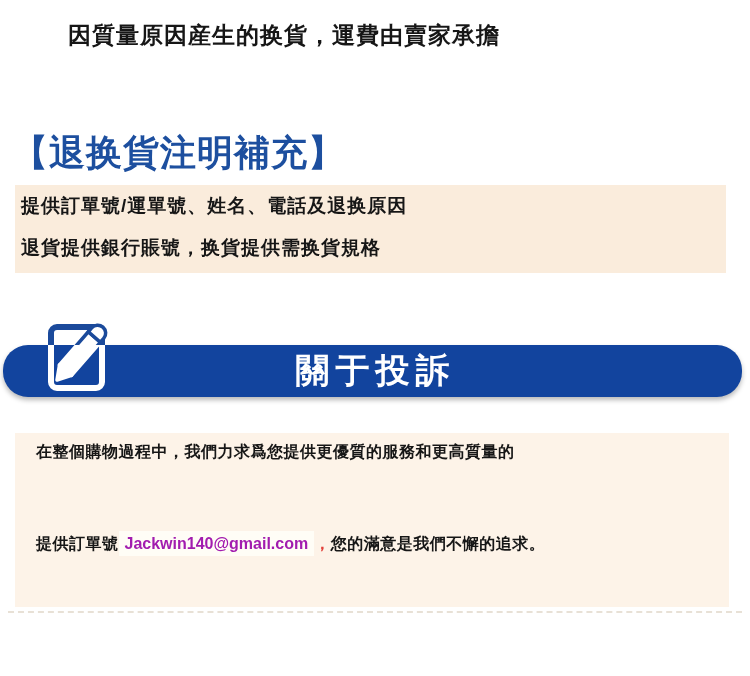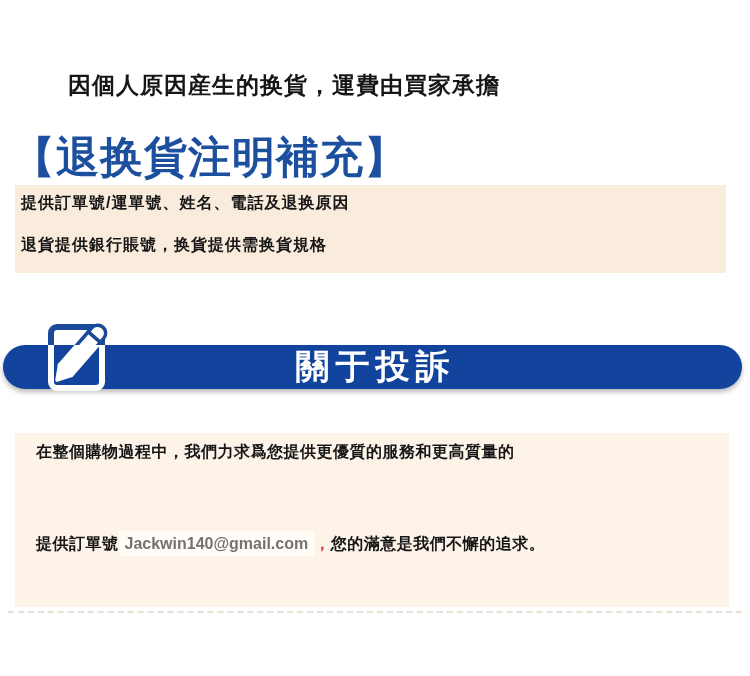--- a/index.html
+++ b/index.html
@@ -11,63 +11,63 @@
   .page{position:absolute;inset:0;}
 
   
   .note{position:absolute;left:68px;margin:0;font-size:23px;font-weight:600;
         letter-spacing:1px;white-space:nowrap;color:#161616;}
   .note-1{top:20px;}
   .note-2{top:70px;}
 
   
   .section-heading{position:absolute;left:12px;top:129px;margin:0;
-        font-size:43px;font-weight:700;color:#1d4f9f;letter-spacing:1px;white-space:nowrap;}
+        font-size:36px;font-weight:700;color:#1d4f9f;letter-spacing:1px;white-space:nowrap;}
 
   
   .supplement-box{position:absolute;left:15px;top:185px;width:711px;height:88px;
         background:#faecdc;}
-  .supplement-box p{position:absolute;left:6px;margin:0;font-size:16px;font-weight:600;
+  .supplement-box p{position:absolute;left:6px;margin:0;font-size:19px;font-weight:600;
         letter-spacing:1px;white-space:nowrap;color:#161616;}
   .supp-line-1{top:8px;}
   .supp-line-2{top:50px;}
 
   
-  .banner{position:absolute;left:3px;top:345px;width:739px;height:44px;
+  .banner{position:absolute;left:3px;top:345px;width:739px;height:52px;
         background:#12449e;border-radius:25px;
         box-shadow:0 3px 5px rgba(0,0,0,.28);
         display:flex;align-items:center;justify-content:center;}
   .banner-title{color:#ffffff;font-size:34px;font-weight:700;
         letter-spacing:6px;text-indent:6px;white-space:nowrap;}
 
   
   .icon-svg{position:absolute;left:40px;top:312px;width:76px;height:86px;z-index:5;}
 
   
   .complaint-box{position:absolute;left:15px;top:433px;width:714px;height:174px;
         background:#fdf3e8;}
   .complaint-box p{position:absolute;left:21px;margin:0;font-size:16px;font-weight:600;
         letter-spacing:.5px;white-space:nowrap;color:#161616;}
   .comp-line-1{top:9px;}
   .comp-line-2{top:55px;}
   .comp-line-3{top:101px;}
-  .email{color:#737373;background:#fffdf6;padding:4px 6px;font-weight:700;
+  .email{color:#a21caf;background:#fffdf6;padding:4px 6px;font-weight:700;
         letter-spacing:0;}
   .email-comma{color:#e2403a;}
 
   
   .dashed-divider{position:absolute;left:8px;top:611px;width:734px;height:0;
         border-top:2px dashed #e8e1d6;}
 </style>
 </head>
 <body>
 
 <div class="page">
 
-  <p class="note note-2">因個人原因産生的换貨，運費由買家承擔</p>
+  <p class="note note-1">因質量原因産生的换貨，運費由賣家承擔</p>
 
   <h1 class="section-heading">【退换貨注明補充】</h1>
 
   <div class="supplement-box">
     <p class="supp-line-1">提供訂單號/運單號、姓名、電話及退换原因</p>
     <p class="supp-line-2">退貨提供銀行賬號，换貨提供需换貨規格</p>
   </div>
 
   <div class="banner">
     <span class="banner-title">關于投訴</span>

